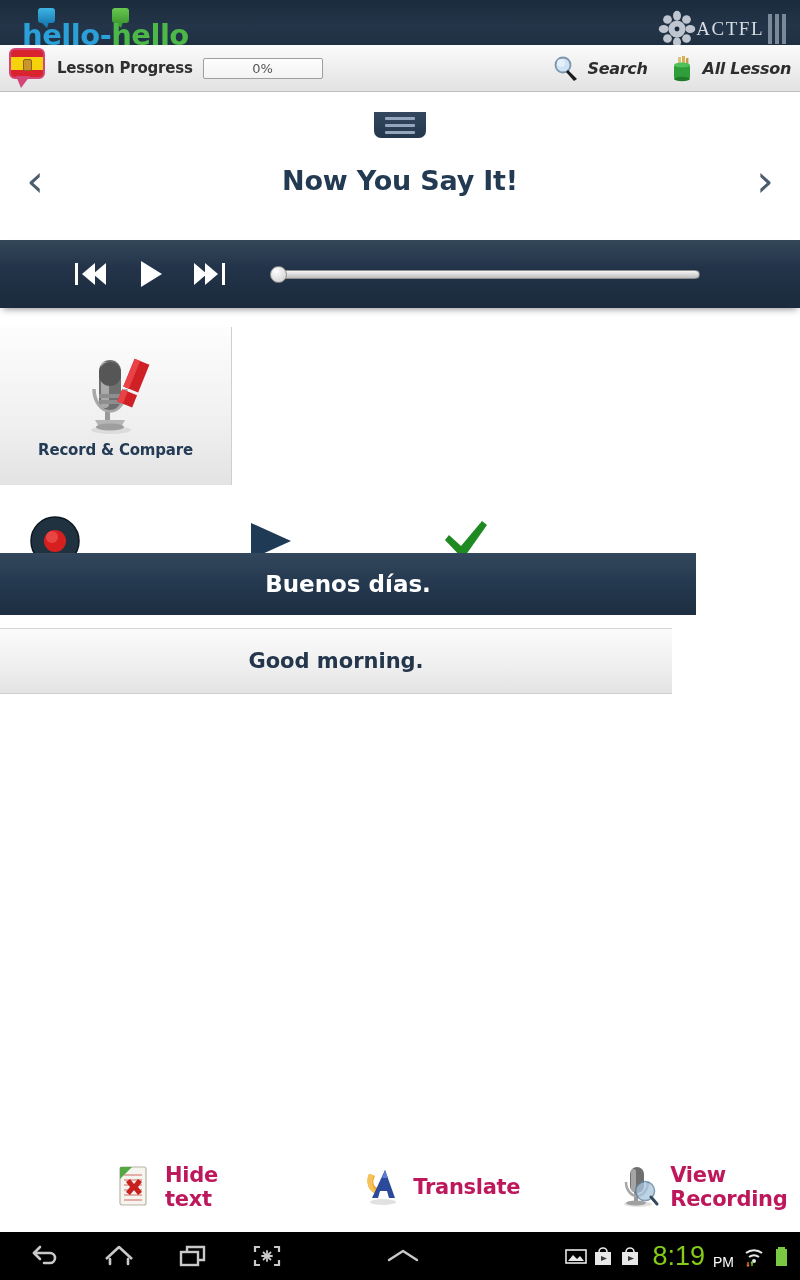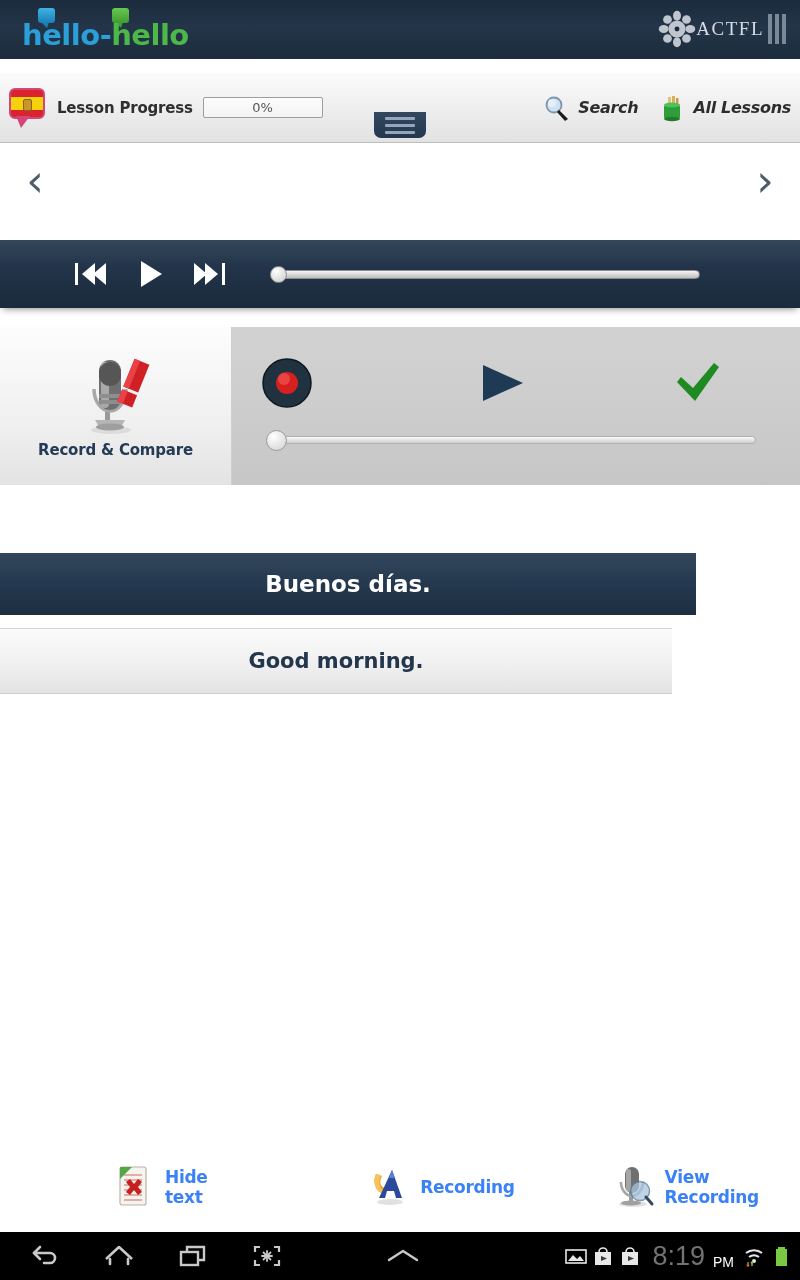--- a/index.html
+++ b/index.html
@@ -52,21 +52,21 @@
   .actfl-mark { width: 38px; height: 38px; opacity: .92; }
   .actfl-label {
     color: #d7dde5; font-size: 19px; letter-spacing: 1.5px;
     font-family: "Liberation Serif", serif;
   }
   .actfl-bars { display: flex; gap: 3px; margin-left: 4px; }
   .actfl-bars i { display:block; width: 4px; height: 30px; background: #98a6b5; opacity:.75; }
 
   
   .toolbar {
-    position: absolute; left: 0; top: 73px; width: 800px; height: 70px;
+    position: absolute; left: 0; top: 45px; width: 800px; height: 47px;
     background: linear-gradient(to bottom,#fbfbfb 0%, #ededed 55%, #e2e2e2 100%);
     border-bottom: 1px solid #bdbdbd;
     display: flex; align-items: center; justify-content: space-between;
   }
   .flagpin {
     position: relative; margin-left: 9px; width: 36px; height: 40px; flex: none;
   }
   .flagpin .fbody {
     position: absolute; left: 0; top: 0; width: 36px; height: 31px;
     border-radius: 6px; border: 2px solid #d4467a;
@@ -149,20 +149,21 @@
   .track .knob {
     position:absolute; left: 0px; top: -2px; width: 17px; height: 17px; border-radius: 50%;
     background: radial-gradient(circle at 35% 30%, #ffffff, #c9c9c9);
     border: 1px solid #8d8d8d;
   }
 
   
   .rc-wrap {
     position: absolute; left: 0; top: 327px; width: 800px; height: 158px;
     display: flex;
+    flex-direction: column;
   }
   .rc-left {
     width: 232px; height: 100%;
     background: linear-gradient(to bottom,#fdfdfd 0%, #f0f0f0 60%, #e3e3e3 100%);
     border-right: 1px solid #cfcfcf;
     display:flex; flex-direction: column; align-items: center; justify-content: center;
   }
   .mic-big { width: 78px; height: 84px; }
   .rc-left .lbl {
     margin-top: 3px; font-size: 15px; font-weight: bold; color: #243b55;
@@ -218,42 +219,42 @@
 
   
   .bottom-actions {
     position: absolute; left: 0; top: 1148px; width: 800px; height: 78px;
     display: flex; align-items: center;
   }
   .ba {
     display: flex; align-items: center; gap: 10px;
   }
   .ba .lbl {
-    font-size: 17px; font-weight: bold; color: #3b82f6;
+    font-size: 21px; font-weight: bold; color: #be185d;
     font-family: "DejaVu Sans", sans-serif; letter-spacing: -0.3px;
   }
   .ba1 { margin-left: 113px; }
   .ba2 { margin-left: 124px; }
   .ba3 { margin-left: 98px; }
   .ic-lg { width: 42px; height: 46px; flex: none; }
 
   
   .navbar {
     position: absolute; left: 0; bottom: 0; width: 800px; height: 48px;
     background: #000000;
     display: flex; align-items: center;
   }
   .nav-btn { width: 74px; height: 48px; display:flex; align-items:center; justify-content:center; }
   .nav-btn:first-child { margin-left: 8px; }
   .nav-right {
     margin-left: auto; display: flex; align-items: center; gap: 5px; padding-right: 8px;
   }
   .st-ic { width: 22px; height: 22px; flex:none; }
   .clock {
-    color: #737373; font-size: 27px; font-family: "Liberation Sans", sans-serif;
+    color: #84cc16; font-size: 27px; font-family: "Liberation Sans", sans-serif;
     margin-left: 6px; letter-spacing: 0px;
   }
   .ampm { color: #ffffff; font-size: 14px; margin-left: 3px; font-family:"Liberation Sans",sans-serif;margin-top:12px; }
 </style>
 </head>
 <body>
 
 <div id="app">
 
   <div class="brandbar">
@@ -317,36 +318,37 @@
 
       <div class="tb-item">
         <svg class="ic" viewBox="0 0 30 30">
           <rect x="16" y="3" width="3" height="10" fill="#d8b15a"></rect>
           <rect x="12" y="4" width="3" height="9" fill="#e0c274"></rect>
           <rect x="20" y="5" width="2.4" height="8" fill="#c79b46"></rect>
           <rect x="8" y="12" width="16" height="14" rx="2" fill="#2f9d3a"></rect>
           <ellipse cx="16" cy="12" rx="8" ry="2.6" fill="#4fc05c"></ellipse>
           <ellipse cx="16" cy="26" rx="8" ry="2.2" fill="#1f7a29"></ellipse>
         </svg>
-        <span class="lbl">All Lessons</span>
+        <span class="lbl">All Lesson</span>
       </div>
 
     </div>
   </div>
 
   <div class="menu-tab">
     <i></i>
     <i></i>
     <i></i>
   </div>
 
   <div class="titlerow">
     <div class="chev">
       <span>‹</span>
     </div>
+    <div class="page-title">Now You Say It!</div>
     <div class="chev">
       <span>›</span>
     </div>
   </div>
 
   <div class="playerbar">
     <div class="pbtn">
       <svg width="38" height="30" viewBox="0 0 38 30">
         <rect x="4" y="4" width="3" height="22" fill="#ffffff"></rect>
         <path d="M24 4 L24 26 L11 15 Z" fill="#ffffff"></path>
@@ -449,21 +451,21 @@
     </div>
 
     <div class="ba ba2">
       <svg class="ic-lg" viewBox="0 0 42 46">
         <path d="M8 10 C4 18, 8 30, 18 30 L18 24 C12 24, 11 17, 14 12 Z" fill="#f0a22e"></path>
         <path d="M8 10 C4 18, 8 30, 18 30 L18 27 C11 27, 10 17, 13 11 Z" fill="#f6c35a"></path>
         <path d="M24 6 L34 34 L28 34 L26 27 L19 27 L17 34 L11 34 Z" fill="#2b4a9c"></path>
         <path d="M24 6 L27 14 L21 14 Z" fill="#5b7ed1"></path>
         <ellipse cx="22" cy="38" rx="13" ry="3" fill="#bcbcbc" opacity=".45"></ellipse>
       </svg>
-      <span class="lbl">Recording</span>
+      <span class="lbl">Translate</span>
     </div>
 
     <div class="ba ba3">
       <svg class="ic-lg" viewBox="0 0 42 46">
         <ellipse cx="20" cy="40" rx="14" ry="3" fill="#c4c4c4" opacity=".5"></ellipse>
         <rect x="16" y="28" width="4" height="10" fill="#9a9a9a"></rect>
         <ellipse cx="18" cy="39" rx="10" ry="2.6" fill="#a0a0a0"></ellipse>
         <path d="M8 18 a11 14 0 0 0 22 0" fill="none" stroke="#a8a8a8" stroke-width="2.6"></path>
         <rect x="12" y="3" width="14" height="26" rx="7" fill="#6f6f6f"></rect>
         <rect x="13" y="5" width="5" height="23" rx="2.5" fill="#bcbcbc" opacity=".7"></rect>

